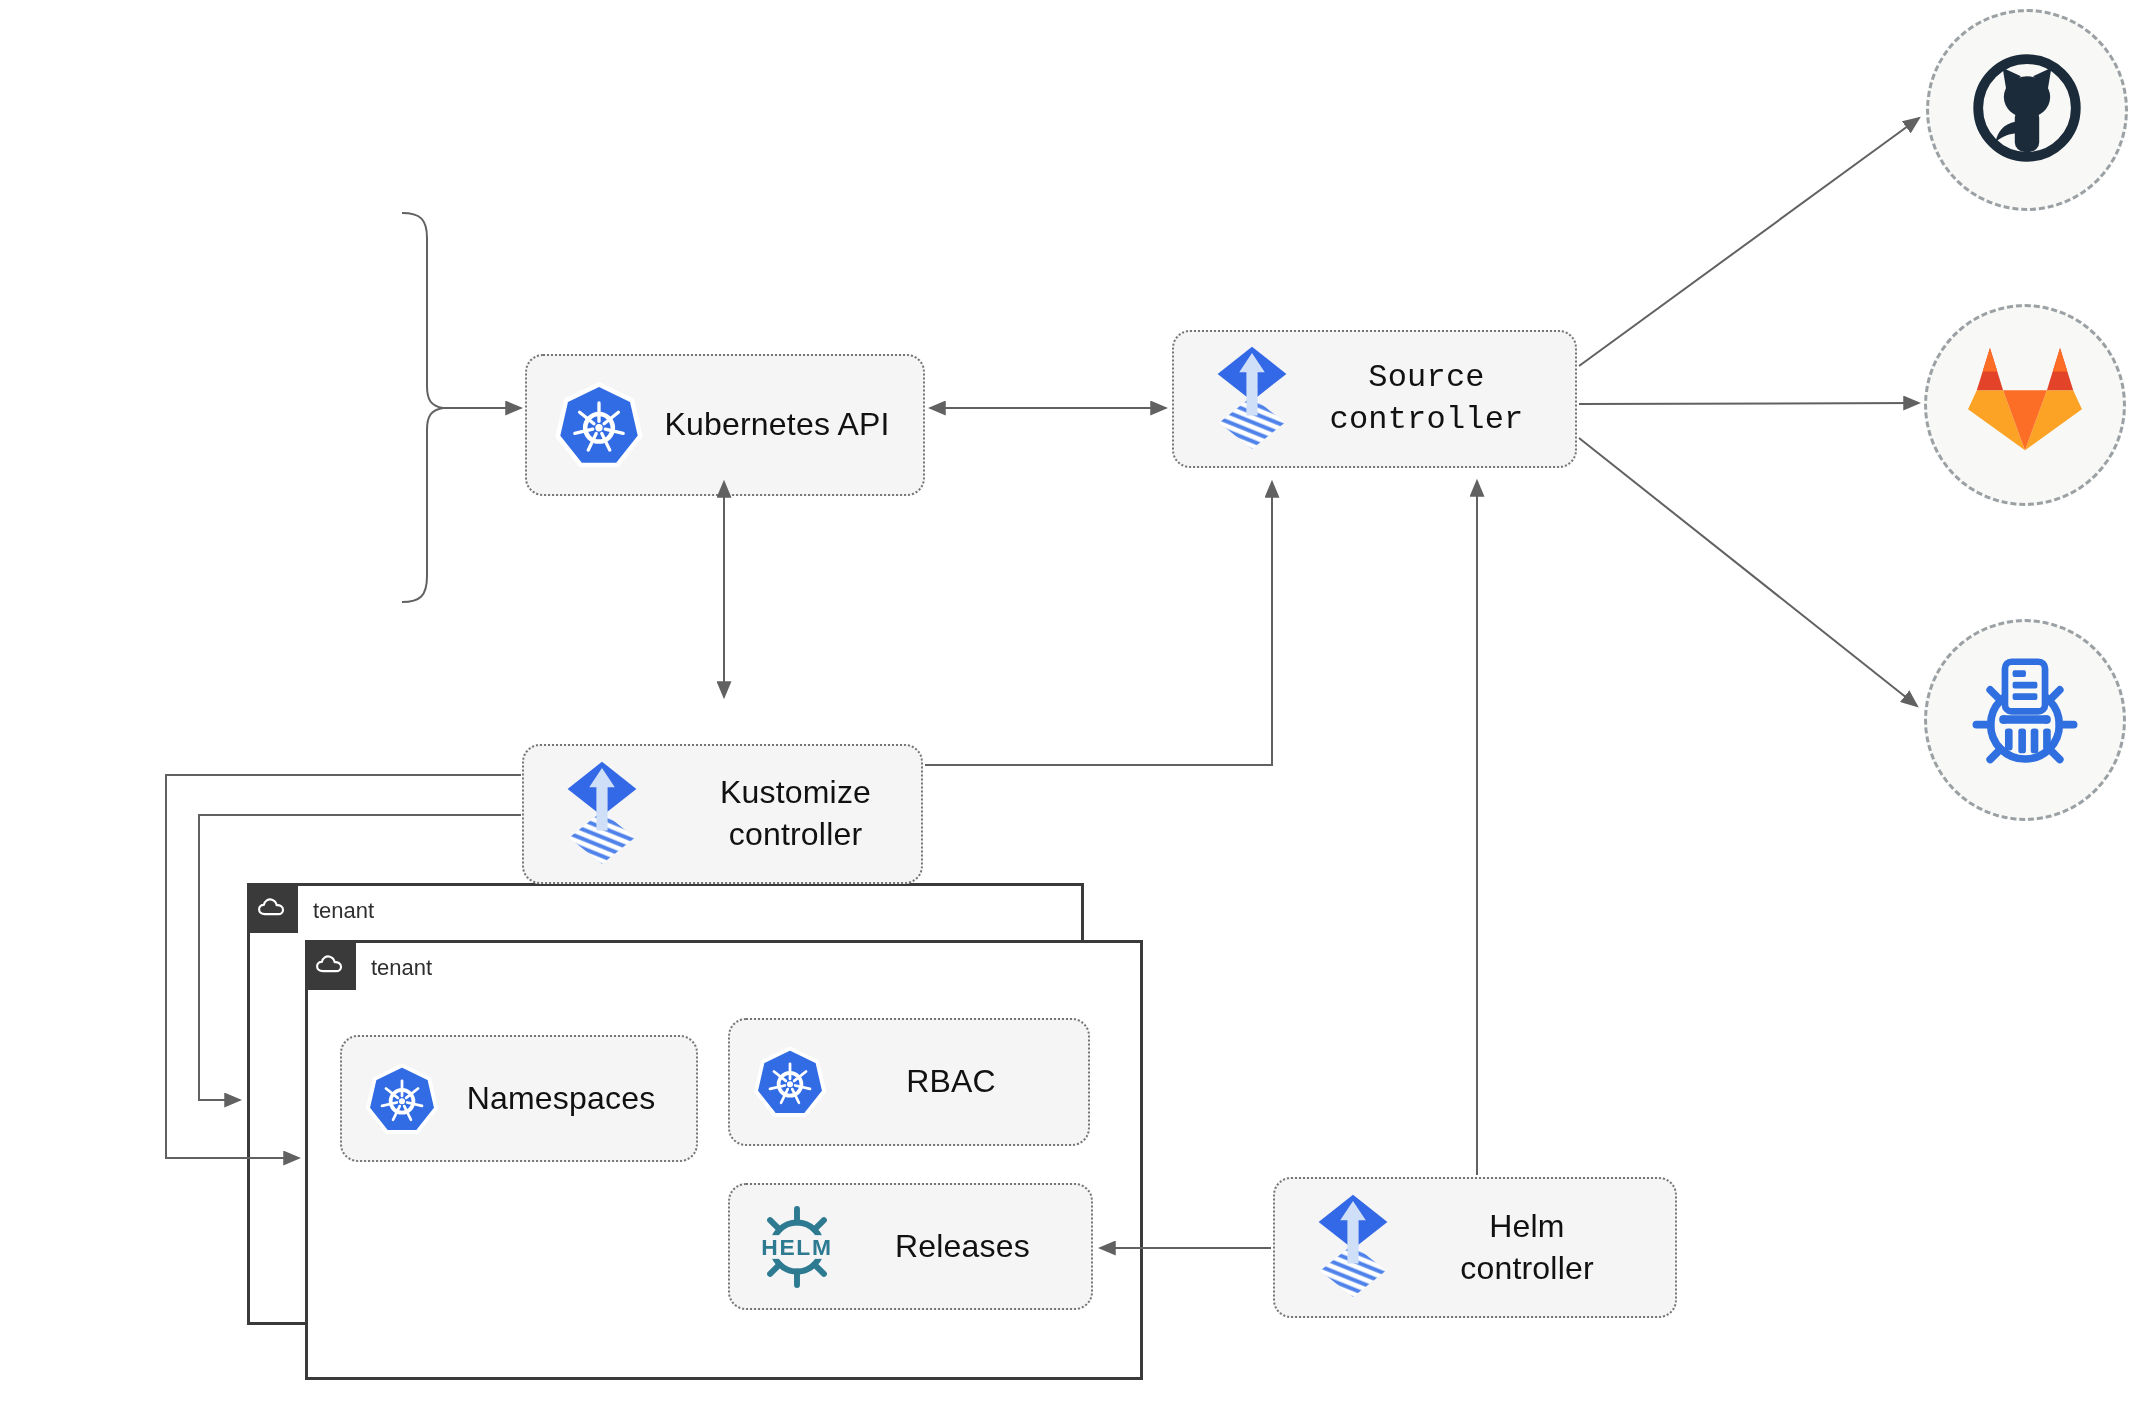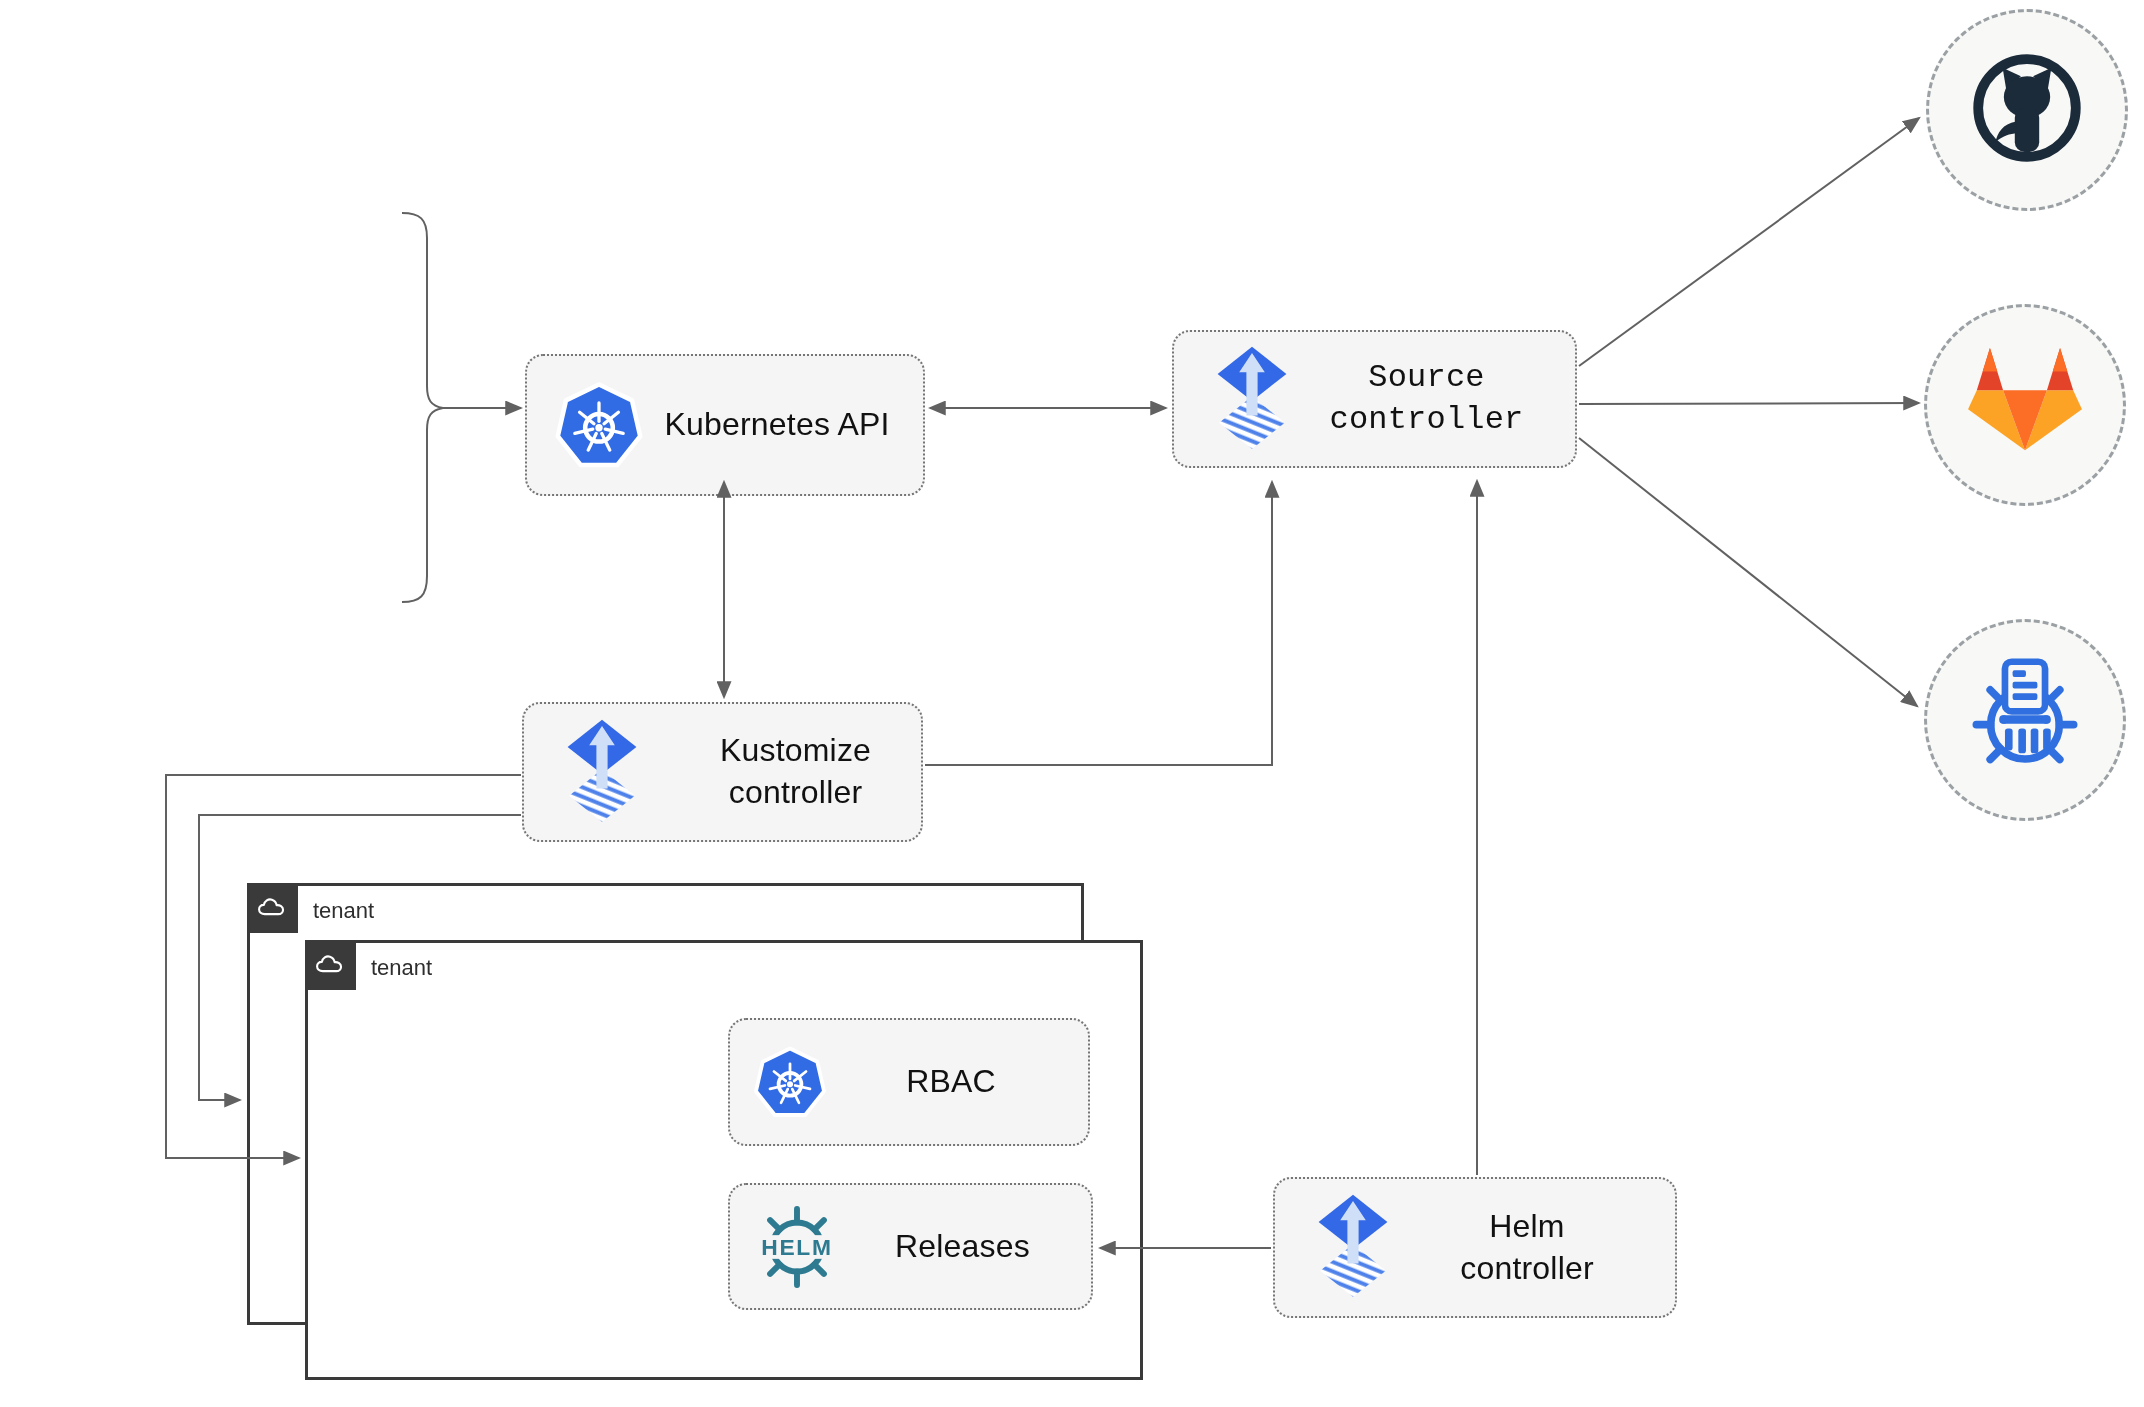--- a/index.html
+++ b/index.html
@@ -95,21 +95,21 @@
       <svg viewBox="0 0 100 136" width="80" height="109">
         <polygon points="50,64 91,97 50,130 9,97" fill="url(#fluxstripes)"></polygon>
         <polygon points="50,2 93,36 50,70 7,36" fill="#3368e6"></polygon>
         <polygon points="50,10 66,34 57,34 57,88 43,88 43,34 34,34" fill="#cfdff7"></polygon>
       </svg>
     </span>
     <span class="node-label">Source
 controller</span>
   </div>
 
-  <div class="node" style="left:522px;top:702px;width:401px;height:140px;gap:42px;">
+  <div class="node" style="left:522px;top:744px;width:401px;height:140px;gap:42px;">
     <span class="icon" style="margin-left:38px;">
       <svg viewBox="0 0 100 136" width="80" height="109">
         <polygon points="50,64 91,97 50,130 9,97" fill="url(#fluxstripes)"></polygon>
         <polygon points="50,2 93,36 50,70 7,36" fill="#3368e6"></polygon>
         <polygon points="50,10 66,34 57,34 57,88 43,88 43,34 34,34" fill="#cfdff7"></polygon>
       </svg>
     </span>
     <span class="node-label">Kustomize
 controller</span>
   </div>
@@ -119,20 +119,39 @@
       <svg viewBox="0 0 100 136" width="80" height="109">
         <polygon points="50,64 91,97 50,130 9,97" fill="url(#fluxstripes)"></polygon>
         <polygon points="50,2 93,36 50,70 7,36" fill="#3368e6"></polygon>
         <polygon points="50,10 66,34 57,34 57,88 43,88 43,34 34,34" fill="#cfdff7"></polygon>
       </svg>
     </span>
     <span class="node-label">Helm
 controller</span>
   </div>
 
+  <div class="node" style="left:340px;top:1035px;width:358px;height:127px;z-index:4;">
+    <span class="icon" style="margin-left:22px;">
+      <svg viewBox="0 0 100 100" width="76" height="76">
+        <polygon points="50,6 85.9,23.3 94.8,62.2 70,93.4 30,93.4 5.2,62.2 14.1,23.3" fill="#326ce5" stroke="#ffffff" stroke-width="5" stroke-linejoin="round"></polygon>
+        <g stroke="#ffffff" stroke-width="3.6" stroke-linecap="round">
+          <line x1="50" y1="46" x2="50" y2="26"></line>
+            <line x1="55.5" y1="48.6" x2="71.1" y2="36.2"></line>
+          <line x1="56.8" y1="54.6" x2="76.3" y2="59"></line>
+            <line x1="53" y1="59.3" x2="61.7" y2="77.3"></line>
+          <line x1="47" y1="59.3" x2="38.3" y2="77.3"></line>
+            <line x1="43.2" y1="54.6" x2="23.7" y2="59"></line>
+          <line x1="44.5" y1="48.6" x2="28.9" y2="36.2"></line>
+        </g>
+        <circle cx="50" cy="53" r="15" fill="none" stroke="#ffffff" stroke-width="5"></circle>
+        <circle cx="50" cy="53" r="4" fill="#ffffff"></circle>
+      </svg>
+    </span>
+    <span class="node-label">Namespaces</span>
+  </div>
 
   <div class="node" style="left:728px;top:1018px;width:362px;height:128px;z-index:4;">
     <span class="icon" style="margin-left:22px;">
       <svg viewBox="0 0 100 100" width="76" height="76">
         <polygon points="50,6 85.9,23.3 94.8,62.2 70,93.4 30,93.4 5.2,62.2 14.1,23.3" fill="#326ce5" stroke="#ffffff" stroke-width="5" stroke-linejoin="round"></polygon>
         <g stroke="#ffffff" stroke-width="3.6" stroke-linecap="round">
           <line x1="50" y1="46" x2="50" y2="26"></line>
             <line x1="55.5" y1="48.6" x2="71.1" y2="36.2"></line>
           <line x1="56.8" y1="54.6" x2="76.3" y2="59"></line>
             <line x1="53" y1="59.3" x2="61.7" y2="77.3"></line>

